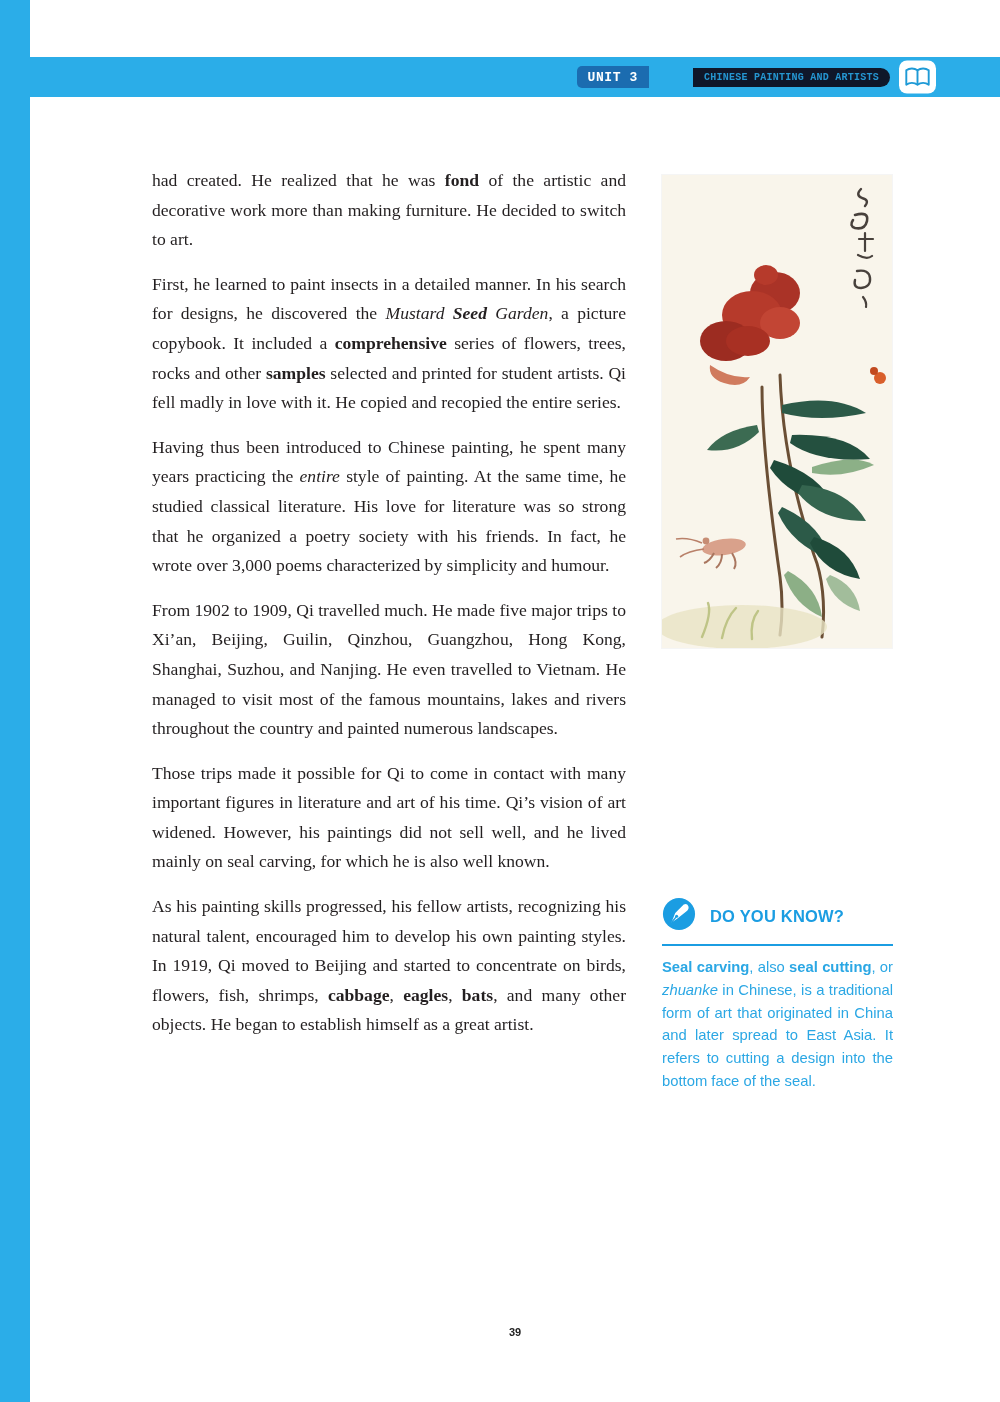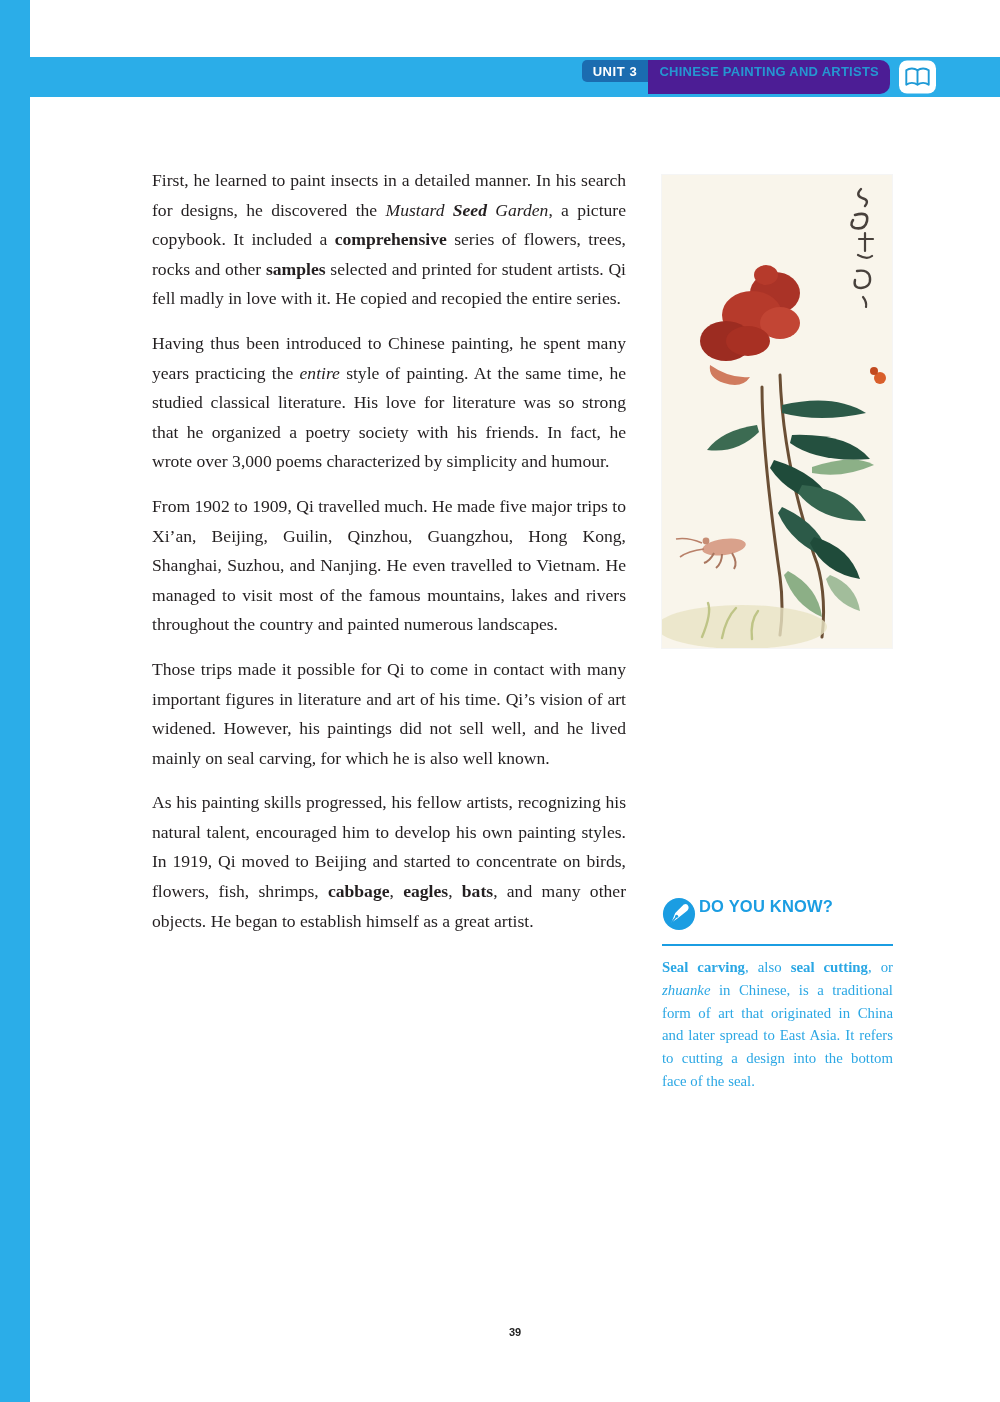--- a/index.html
+++ b/index.html
@@ -9,38 +9,38 @@
     --body_text:#231f20;
     --sidebar_text:#2ba7e4;
   }
   *{margin:0;padding:0;box-sizing:border-box;}
   body{background:#e8e8e8;font-family:"Liberation Serif", serif;}
   .page{position:relative;width:1000px;height:1402px;background:#ffffff;overflow:hidden;margin:0 auto;}
 
   
   .side-strip{position:absolute;left:0;top:0;width:30px;height:1402px;background:var(--band);}
   .band{position:absolute;left:0;top:57px;width:1000px;height:40px;background:var(--band);}
-  .unit-group{position:absolute;right:110px;top:50%;transform:translateY(-50%);display:flex;align-items:flex-start;font-family:Liberation Sans, sans-serif;}
+  .unit-group{position:absolute;right:110px;top:50%;transform:translateY(-50%);display:flex;align-items:center;font-family:Liberation Mono, monospace;gap:44px;}
   .unit-box{background:var(--unit_box);color:#fff;font-weight:bold;font-size:13px;letter-spacing:.6px;padding:5px 11px 4px;border-radius:5px 0 0 5px;line-height:1;}
-  .unit-pill{background:#4c1d95;color:#2596d1;font-weight:bold;font-size:13px;letter-spacing:.25px;padding:5px 11px 16px;border-radius:0 10px 10px 0;line-height:1;white-space:nowrap;}
+  .unit-pill{background:#0f172a;color:#2596d1;font-weight:bold;font-size:10px;letter-spacing:.25px;padding:5px 11px 4px;border-radius:0 10px 10px 0;line-height:1;white-space:nowrap;}
   .book-btn{position:absolute;right:64px;top:50%;transform:translateY(-50%);width:37px;height:33px;background:#fff;border-radius:8px;display:flex;align-items:center;justify-content:center;}
 
   
   .main-text{position:absolute;left:152px;top:166px;width:474px;}
   .body-par{font-size:17.6px;line-height:29.6px;text-align:justify;color:var(--body_text);margin:0 0 15px 0;}
 
   
   .figure{position:absolute;left:662px;top:175px;width:230px;height:473px;box-shadow:0 0 0 1px rgba(0,0,0,0.04);}
   .figure svg{display:block;}
 
   
   .dyk{position:absolute;left:662px;top:897px;width:231px;font-family:"Liberation Sans", sans-serif;}
-  .dyk-head{display:flex;align-items:flex-start;gap:3px;padding-bottom:9px;border-bottom:2px solid var(--accent);}
+  .dyk-head{display:flex;align-items:center;gap:14px;padding-bottom:9px;border-bottom:2px solid var(--accent);}
   .dyk-title{color:var(--accent);font-weight:bold;font-size:16.5px;letter-spacing:.2px;}
-  .dyk-body{margin-top:10px;color:var(--sidebar_text);font-size:14.8px;line-height:22.8px;text-align:justify;font-family:Liberation Serif, serif;}
+  .dyk-body{margin-top:10px;color:var(--sidebar_text);font-size:14.8px;line-height:22.8px;text-align:justify;}
 
   
   .pageno{position:absolute;top:1326px;left:30px;width:970px;text-align:center;font-family:"Liberation Sans", sans-serif;font-weight:bold;font-size:11px;color:#222;}
 </style>
 </head>
 <body>
 
 <div class="page">
 
   <div class="side-strip"></div>
@@ -52,20 +52,21 @@
     </div>
     <div class="book-btn">
       <svg viewBox="0 0 36 30" width="29" height="24" aria-hidden="true">
         <path d="M4 6 C8 3, 14 3, 18 6 C22 3, 28 3, 32 6 L32 24 C28 21, 22 21, 18 24 C14 21, 8 21, 4 24 Z" fill="#fff" stroke="#1e9ad6" stroke-width="2.4" stroke-linejoin="round"></path>
         <path d="M18 6 V24" stroke="#1e9ad6" stroke-width="2.4"></path>
       </svg>
     </div>
   </div>
 
   <div class="main-text">
+      <p class="body-par">had created. He realized that he was <span style="font-weight: bold;">fond</span> of the artistic and decorative work more than making furniture. He decided to switch to art.</p>
       <p class="body-par">First, he learned to paint insects in a detailed manner. In his search for designs, he discovered the <span style="font-style: italic;">Mustard </span><span style="font-weight: bold; font-style: italic;">Seed</span><span style="font-style: italic;"> Garden</span>, a picture copybook. It included a <span style="font-weight: bold;">comprehensive</span> series of flowers, trees, rocks and other <span style="font-weight: bold;">samples</span> selected and printed for student artists. Qi fell madly in love with it. He copied and recopied the entire series.</p>
       <p class="body-par">Having thus been introduced to Chinese painting, he spent many years practicing the <span style="font-style: italic;">entire</span> style of painting. At the same time, he studied classical literature. His love for literature was so strong that he organized a poetry society with his friends. In fact, he wrote over 3,000 poems characterized by simplicity and humour.</p>
       <p class="body-par">From 1902 to 1909, Qi travelled much. He made five major trips to Xi’an, Beijing, Guilin, Qinzhou, Guangzhou, Hong Kong, Shanghai, Suzhou, and Nanjing. He even travelled to Vietnam. He managed to visit most of the famous mountains, lakes and rivers throughout the country and painted numerous landscapes.</p>
       <p class="body-par">Those trips made it possible for Qi to come in contact with many important figures in literature and art of his time. Qi’s vision of art widened. However, his paintings did not sell well, and he lived mainly on seal carving, for which he is also well known.</p>
       <p class="body-par">As his painting skills progressed, his fellow artists, recognizing his natural talent, encouraged him to develop his own painting styles. In 1919, Qi moved to Beijing and started to concentrate on birds, flowers, fish, shrimps, <span style="font-weight: bold;">cabbage</span>, <span style="font-weight: bold;">eagles</span>, <span style="font-weight: bold;">bats</span>, and many other objects. He began to establish himself as a great artist.</p>
     </div>
 
   <div class="figure">
     <svg viewBox="0 0 230 473" width="230" height="473" aria-hidden="true">
       <rect width="230" height="473" fill="#f9f5eb"></rect>

